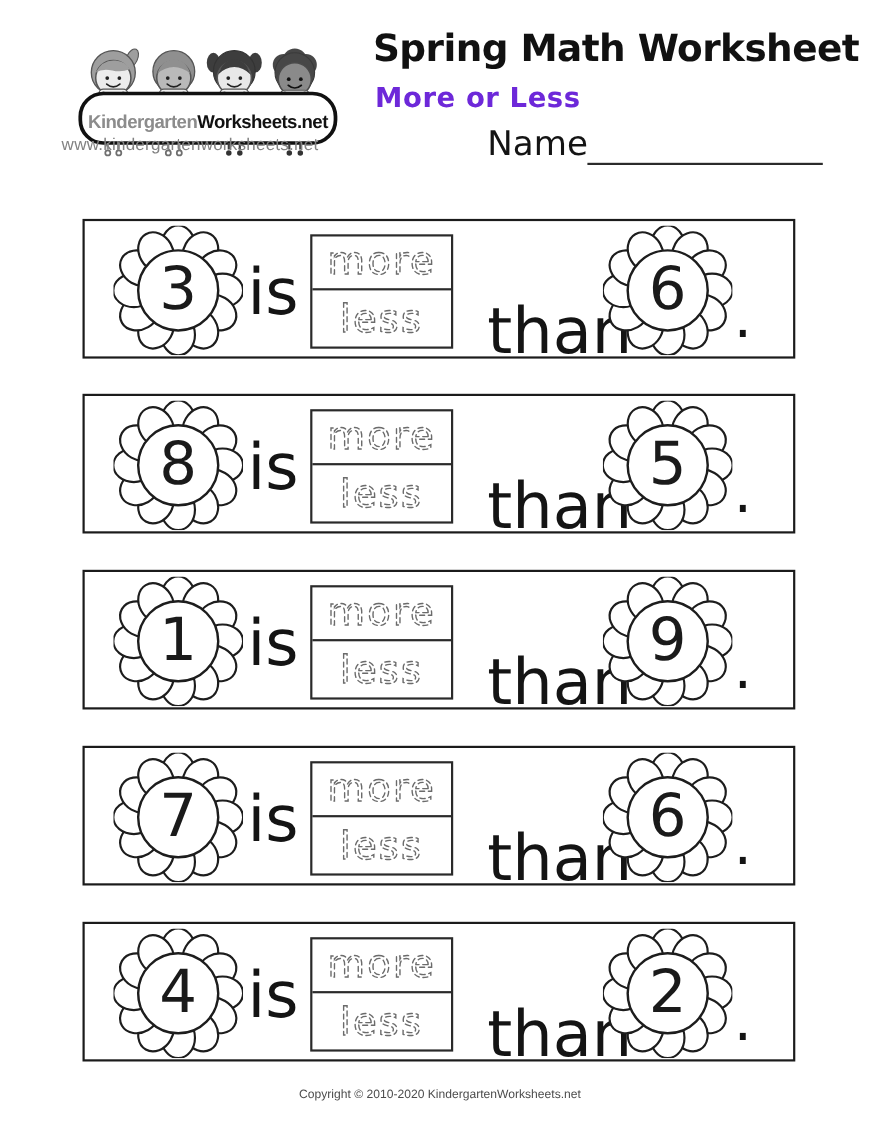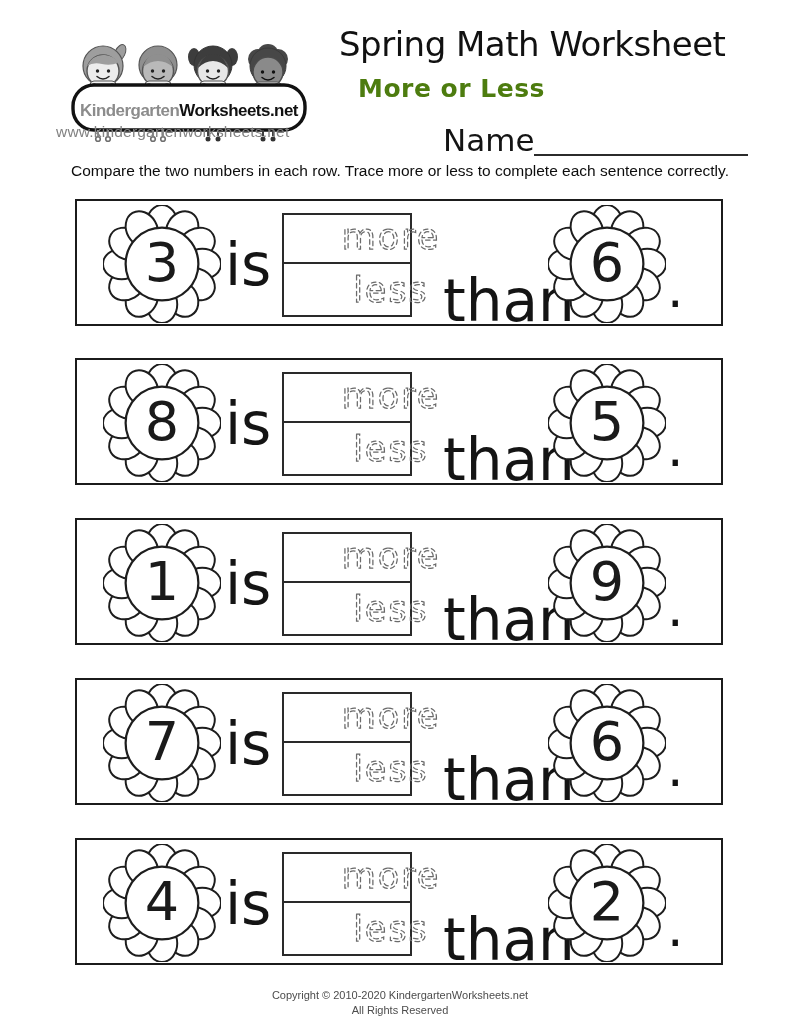--- a/index.html
+++ b/index.html
@@ -10,30 +10,30 @@
   }
 
   
   .logo { position:absolute; left:70px; top:40px; width:242px; height:106px; }
   .site-url {
     position:absolute; left:56px; top:123px; width:260px; text-align:left;
     font-size:15.5px; color:#828282; letter-spacing:0.2px;
     font-family:"Liberation Sans", sans-serif;
   }
   .title {
-    position:absolute; left:339px; top:24px; font-size:34px; font-weight:400;
+    position:absolute; left:339px; top:24px; font-size:34px; font-weight:700;
     letter-spacing:-0.5px; color:#111;
   }
   .subtitle {
-    position:absolute; left:358px; top:74px; font-size:25px; font-weight:600;
-    letter-spacing:0.5px; color:#4d7c0f;
+    position:absolute; left:341px; top:74px; font-size:25px; font-weight:600;
+    letter-spacing:0.5px; color:#6d28d9;
   }
   .name-row {
     position:absolute; left:443px; top:116px; width:305px; height:40px;
-    display:flex; align-items:flex-end;
+    display:flex; align-items:flex-start;
   }
   .name-label { font-size:31px; font-weight:500; color:#141414; line-height:1; }
   .name-line { flex:1 1 auto; height:34px; border-bottom:2.5px solid #2b2b2b; }
 
   .instructions {
     position:absolute; left:0; top:162px; width:100%; text-align:center;
     font-size:15.5px; color:#0d0d0d; font-family:"Liberation Sans", sans-serif;
   }
 
   
@@ -54,21 +54,21 @@
     position:absolute; top:50%; transform:translateY(-46%);
     font-size:58px; font-weight:400; color:#141414; line-height:1;
   }
   .word.is   { left:148px; }
   .word.than { left:366px;margin-top:36px; }
 
   .trace-box {
     position:absolute; left:205px; top:12px; width:130px; height:104px;
     border:2px solid #2a2a2a; background:#fff;
   }
-  .trace-half { height:49px; position:relative;padding-left:44px; }
+  .trace-half { height:49px; position:relative; }
   .trace-half.top { border-bottom:2px solid #2a2a2a; }
   .trace-half svg { display:block; width:126px; height:49px; }
   .ttext {
     font-family:"DejaVu Sans", sans-serif; font-size:35px; letter-spacing:2px;
     fill:none; stroke:#6b6b6b; stroke-width:1.25;
     stroke-dasharray:4.5 3.4; stroke-linecap:round; text-anchor:middle;
   }
 
   .period {
     position:absolute; left:590px; bottom:24px; font-size:52px; line-height:0.4;
@@ -204,21 +204,20 @@
   <div class="site-url">www.kindergartenworksheets.net</div>
 
   <div class="title">Spring Math Worksheet</div>
   <div class="subtitle">More or Less</div>
 
   <div class="name-row">
     <span class="name-label">Name</span>
     <span class="name-line"></span>
   </div>
 
-  <div class="instructions">Compare the two numbers in each row. Trace more or less to complete each sentence correctly.</div>
 
   <div class="row" style="top:199px">
     <div class="flower left">
       <svg viewBox="0 0 120 120">
           <use href="#flower"></use>
         </svg>
       <span class="num">3</span>
     </div>
     <span class="word is">is</span>
     <div class="trace-box">
@@ -358,16 +357,15 @@
       <svg viewBox="0 0 120 120">
           <use href="#flower"></use>
         </svg>
       <span class="num">2</span>
     </div>
     <span class="period">.</span>
   </div>
 
   <div class="footer">
     <div>Copyright © 2010-2020 KindergartenWorksheets.net</div>
-    <div>All Rights Reserved</div>
   </div>
 
 </div>
 
 </body></html>

